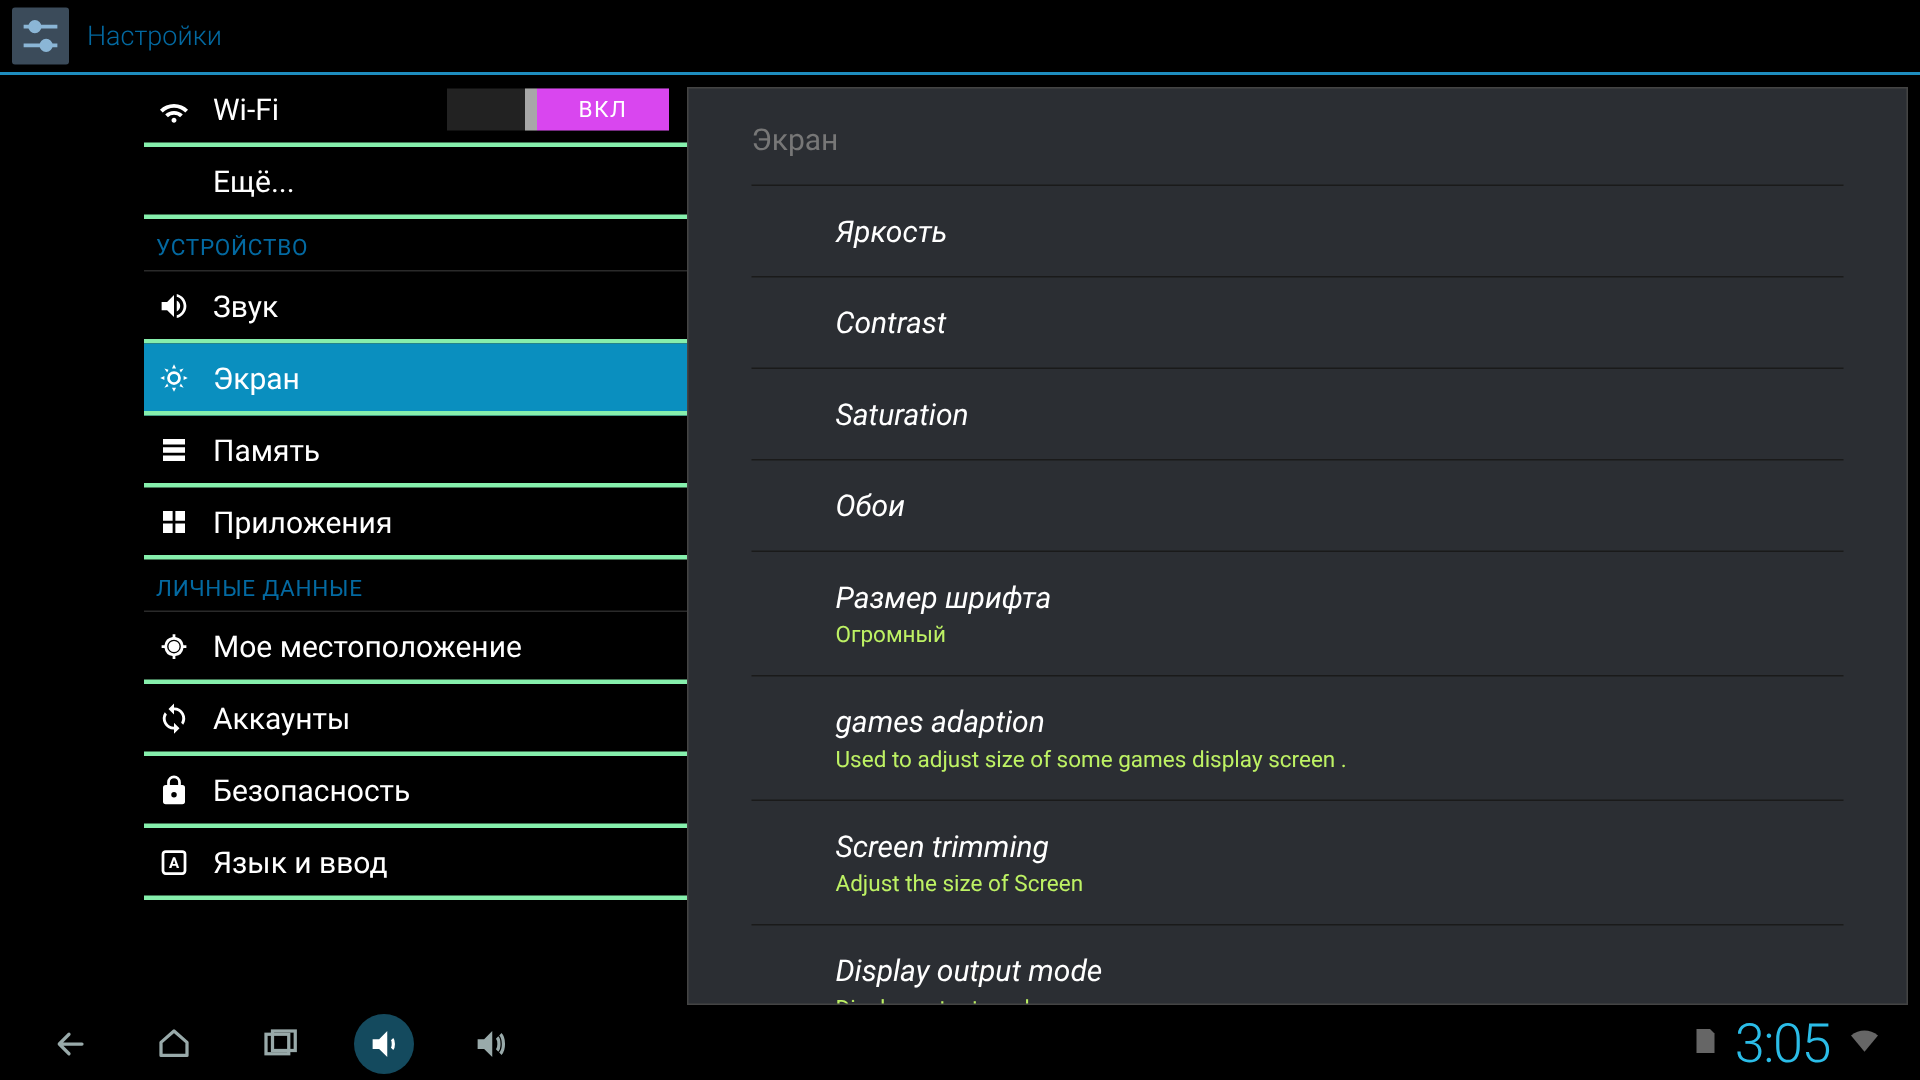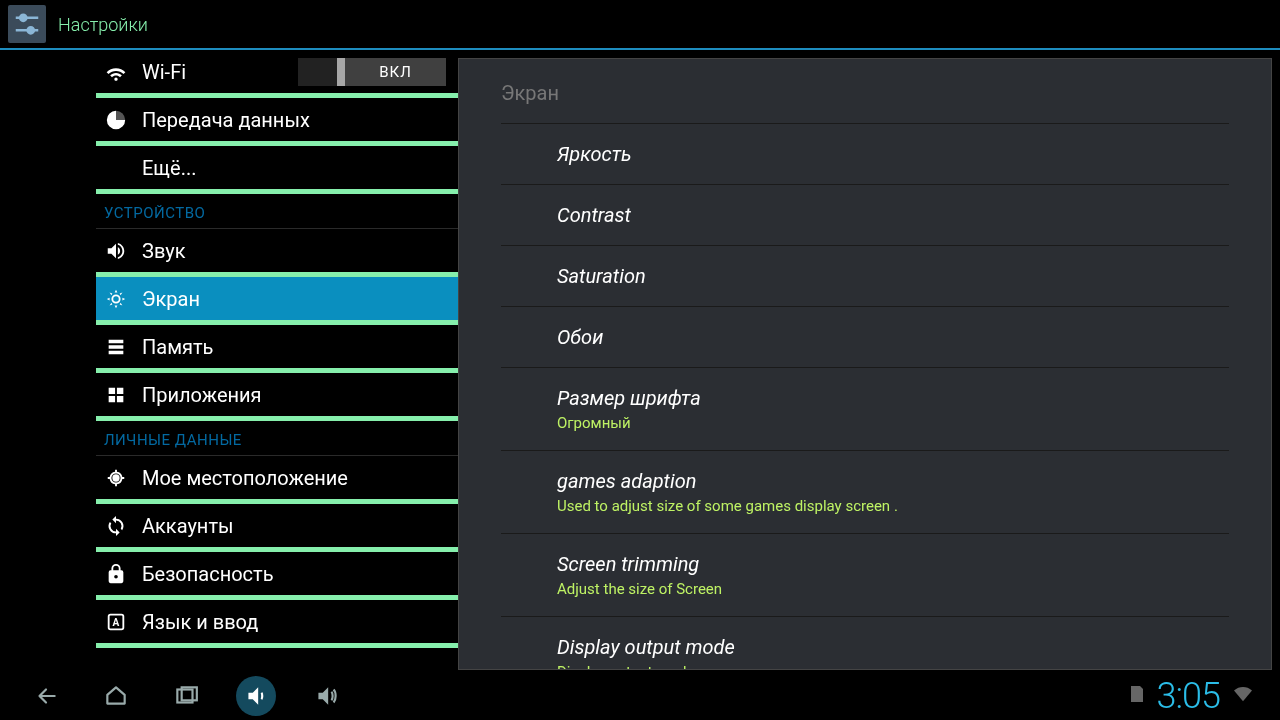--- a/index.html
+++ b/index.html
@@ -1,37 +1,37 @@
 <!DOCTYPE html>
 <html><head>
 <meta charset="utf-8">
 <style>
 * { margin: 0; padding: 0; box-sizing: border-box; font-family: "Roboto", "Segoe UI", Arial, sans-serif; }
 body { width: 1280px; height: 720px; background: #000; color: #fff; overflow: hidden; position: relative; }
 
 
 .topbar { height: 50px; display: flex; align-items: center; padding: 0 8px; border-bottom: 2px solid #1e8dbf; }
 .topbar .settings-icon { width: 38px; height: 38px; background: #3b4b5a; border-radius: 2px; display: flex; align-items: center; justify-content: center; margin-right: 12px; }
-.topbar .title { font-size: 18px; font-weight: 300; color: #86efac; }
+.topbar .title { font-size: 18px; font-weight: 300; color: #0369a1; }
 
 
 .main { display: flex; height: 620px; }
 
 .sidebar { width: 458px; padding-left: 96px; overflow: hidden; }
-.sidebar-item { display: flex; align-items: center; height: 48px; border-bottom: 5px solid #86efac; padding: 0 8px; gap: 14px; font-size: 20px; color: #fff; }
+.sidebar-item { display: flex; align-items: center; height: 48px; border-bottom: 3px solid #86efac; padding: 0 8px; gap: 14px; font-size: 20px; color: #fff; }
 .sidebar-item.selected { background: #0a8fbf; }
 .sidebar-item .si-label { flex: 1; }
 .sidebar-section { font-size: 15px; color: #0369a1; padding: 10px 8px 6px 8px; letter-spacing: 0.5px; border-bottom: 1px solid #2a2a2a; }
 .icon-slot { width: 24px; height: 24px; display: flex; align-items: center; justify-content: center; flex-shrink: 0; }
 .icon-slot svg { width: 22px; height: 22px; fill: #fff; }
 .sidebar-item.selected .icon-slot svg { fill: #fff; }
 
 
 .toggle { width: 148px; height: 28px; background: #222; display: flex; align-items: center; position: relative; margin-right: 4px; }
-.toggle .knob { position: absolute; right: 0; top: 0; width: 101px; height: 28px; background: #404040; display: flex; align-items: center; justify-content: center; font-size: 15px; color: #fff; letter-spacing: 1px; }
+.toggle .knob { position: absolute; right: 0; top: 0; width: 88px; height: 28px; background: #d946ef; display: flex; align-items: center; justify-content: center; font-size: 15px; color: #fff; letter-spacing: 1px; }
 .toggle .knob::before { content: ""; position: absolute; left: -8px; top: 0; width: 8px; height: 100%; background: #a7a7a7; }
 
 
 .detail { flex: 1; margin: 8px 8px 0 0; border: 1px solid #444; background: #2b2e33; padding: 0 42px; overflow: hidden; }
 .detail-header { color: #777; font-size: 20px; padding: 22px 0 18px 0; border-bottom: 1px solid #1a1a1a; }
 .detail-item { padding: 18px 56px 18px 56px; border-bottom: 1px solid #1a1a1a; }
 .detail-item .di-title { font-size: 20px; color: #fff; font-style: italic; }
 .detail-item .di-sub { font-size: 15px; color: #bef264; margin-top: 4px; }
 
 
@@ -72,29 +72,20 @@
           <svg viewBox="0 0 24 24">
             <path d="M12 18c1 0 1.8.8 1.8 1.8S13 21.6 12 21.6s-1.8-.8-1.8-1.8S11 18 12 18zm0-5c2.5 0 4.8 1 6.4 2.6l-2 2C15.2 16.4 13.7 15.8 12 15.8s-3.2.6-4.4 1.8l-2-2C7.2 14 9.5 13 12 13zm0-5c4 0 7.6 1.6 10.2 4.2l-2 2C18 12 15.1 10.8 12 10.8S6 12 3.8 14.2l-2-2C4.4 9.6 8 8 12 8z"></path>
           </svg>
         </span>
       <span class="si-label">Wi-Fi</span>
       <div class="toggle">
         <div class="knob">ВКЛ</div>
       </div>
     </div>
 
-    <div class="sidebar-item">
-      <span class="icon-slot">
-          <svg viewBox="0 0 24 24">
-            <path d="M12 2a10 10 0 1 0 10 10h-10V2z" fill="#fff"></path>
-            <path d="M12 2v10h10A10 10 0 0 0 12 2z" fill="#555"></path>
-          </svg>
-        </span>
-      <span class="si-label">Передача данных</span>
-    </div>
 
     <div class="sidebar-item">
       <span class="icon-slot"></span>
       <span class="si-label">Ещё...</span>
     </div>
 
     <div class="sidebar-section">УСТРОЙСТВО</div>
 
     <div class="sidebar-item">
       <span class="icon-slot">

